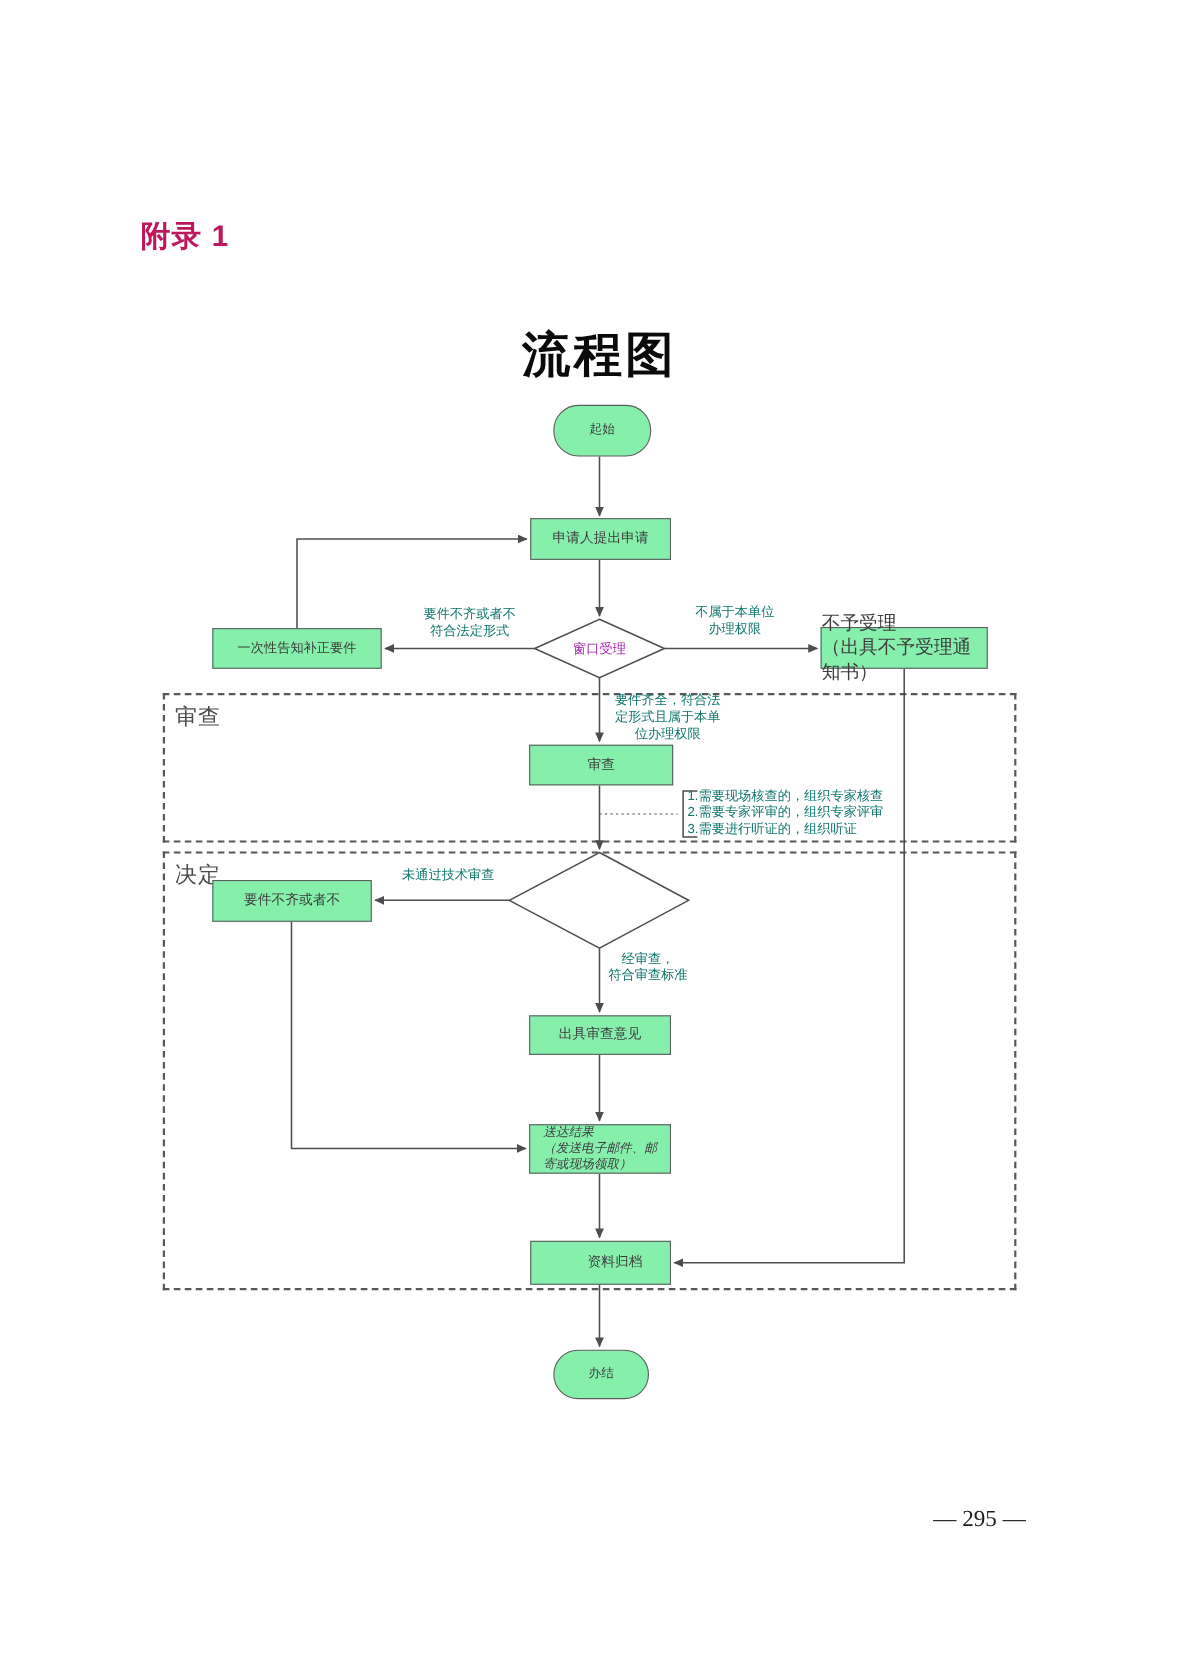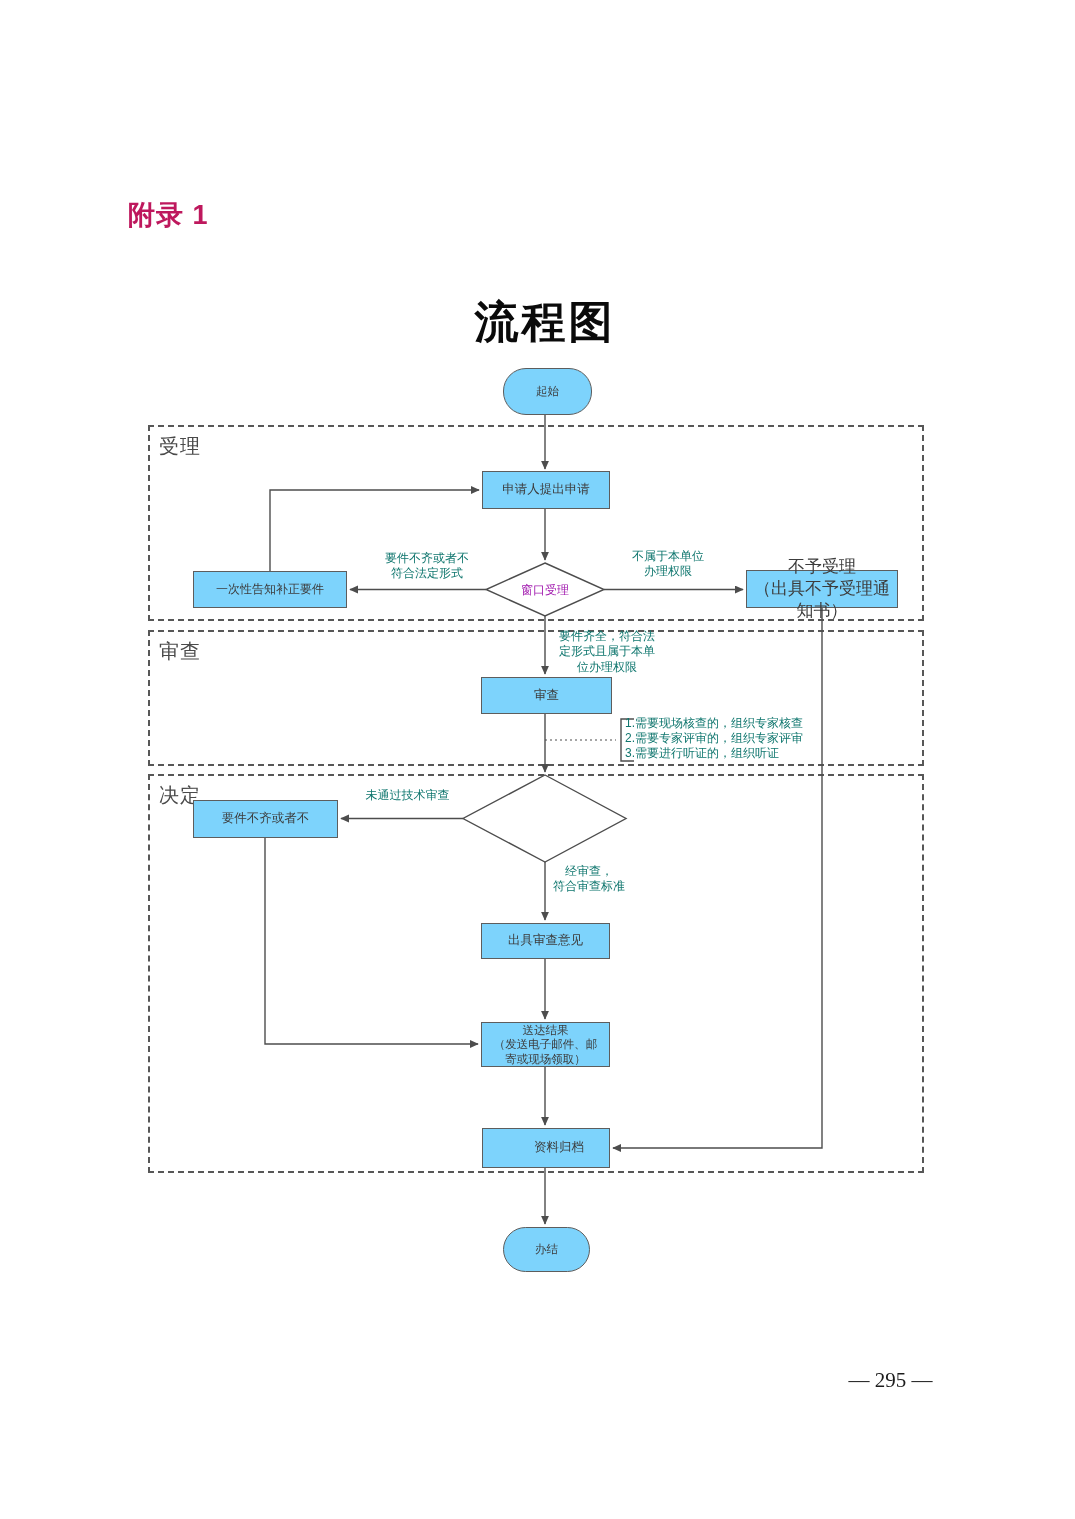--- a/index.html
+++ b/index.html
@@ -72,41 +72,40 @@
   svg.connectors {
     position: absolute;
     left: 0; top: 0;
     z-index: 1;
   }
 
   
   .node {
     position: absolute;
     border: 1.4px solid #5d5d5d;
-    background: #7dd3fc;
+    background: #86efac;
     display: flex;
     align-items: center;
     justify-content: center;
-    text-align: center;
     color: #3c3c3c;
     font-size: 12.5px;
     line-height: 1.25;
     white-space: pre-line;
     z-index: 2;
   }
   .terminal { border-radius: 23px; font-size: 11.5px; }
 
   .n-start   { left: 503px; top: 368px;  width: 89px;  height: 47px; }
   .n-apply   { left: 482px; top: 471px;  width: 128px; height: 38px; }
   .n-notify  { left: 193px; top: 571px;  width: 154px; height: 37px; font-size: 12px; }
   .n-reject  { left: 746px; top: 570px;  width: 152px; height: 38px; font-size: 17px; line-height: 1.3; }
   .n-review  { left: 481px; top: 677px;  width: 131px; height: 37px; }
   .n-nopass  { left: 193px; top: 800px;  width: 145px; height: 38px; }
   .n-opinion { left: 481px; top: 923px;  width: 129px; height: 36px; }
-  .n-deliver { left: 481px; top: 1022px; width: 129px; height: 45px; font-size: 11.5px; line-height: 1.22; }
+  .n-deliver { left: 481px; top: 1022px; width: 129px; height: 45px; font-size: 11.5px; line-height: 1.22; font-style: italic; }
   .n-archive { left: 482px; top: 1128px; width: 128px; height: 40px; padding-left: 26px; }
   .n-end     { left: 503px; top: 1227px; width: 87px;  height: 45px; }
 
   
   .diamond-label {
     position: absolute;
     display: flex;
     align-items: center;
     justify-content: center;
     text-align: left;
@@ -135,23 +134,20 @@
   .el-pass       { left: 545px; top: 864px; width: 88px;  }
 </style>
 </head>
 <body>
 
 <div class="page">
 
   <div class="appendix-label">附录 1</div>
   <div class="doc-title">流程图</div>
 
-  <div class="section section-accept">
-    <span class="section-label">受理</span>
-  </div>
   <div class="section section-review">
     <span class="section-label">审查</span>
   </div>
   <div class="section section-decide">
     <span class="section-label">决定</span>
   </div>
 
   <svg class="connectors" width="1075" height="1519" viewBox="0 0 1075 1519" fill="none">
     <defs>
       <marker id="arrow" markerWidth="10" markerHeight="9" refX="8.2" refY="4" orient="auto" markerUnits="userSpaceOnUse">

